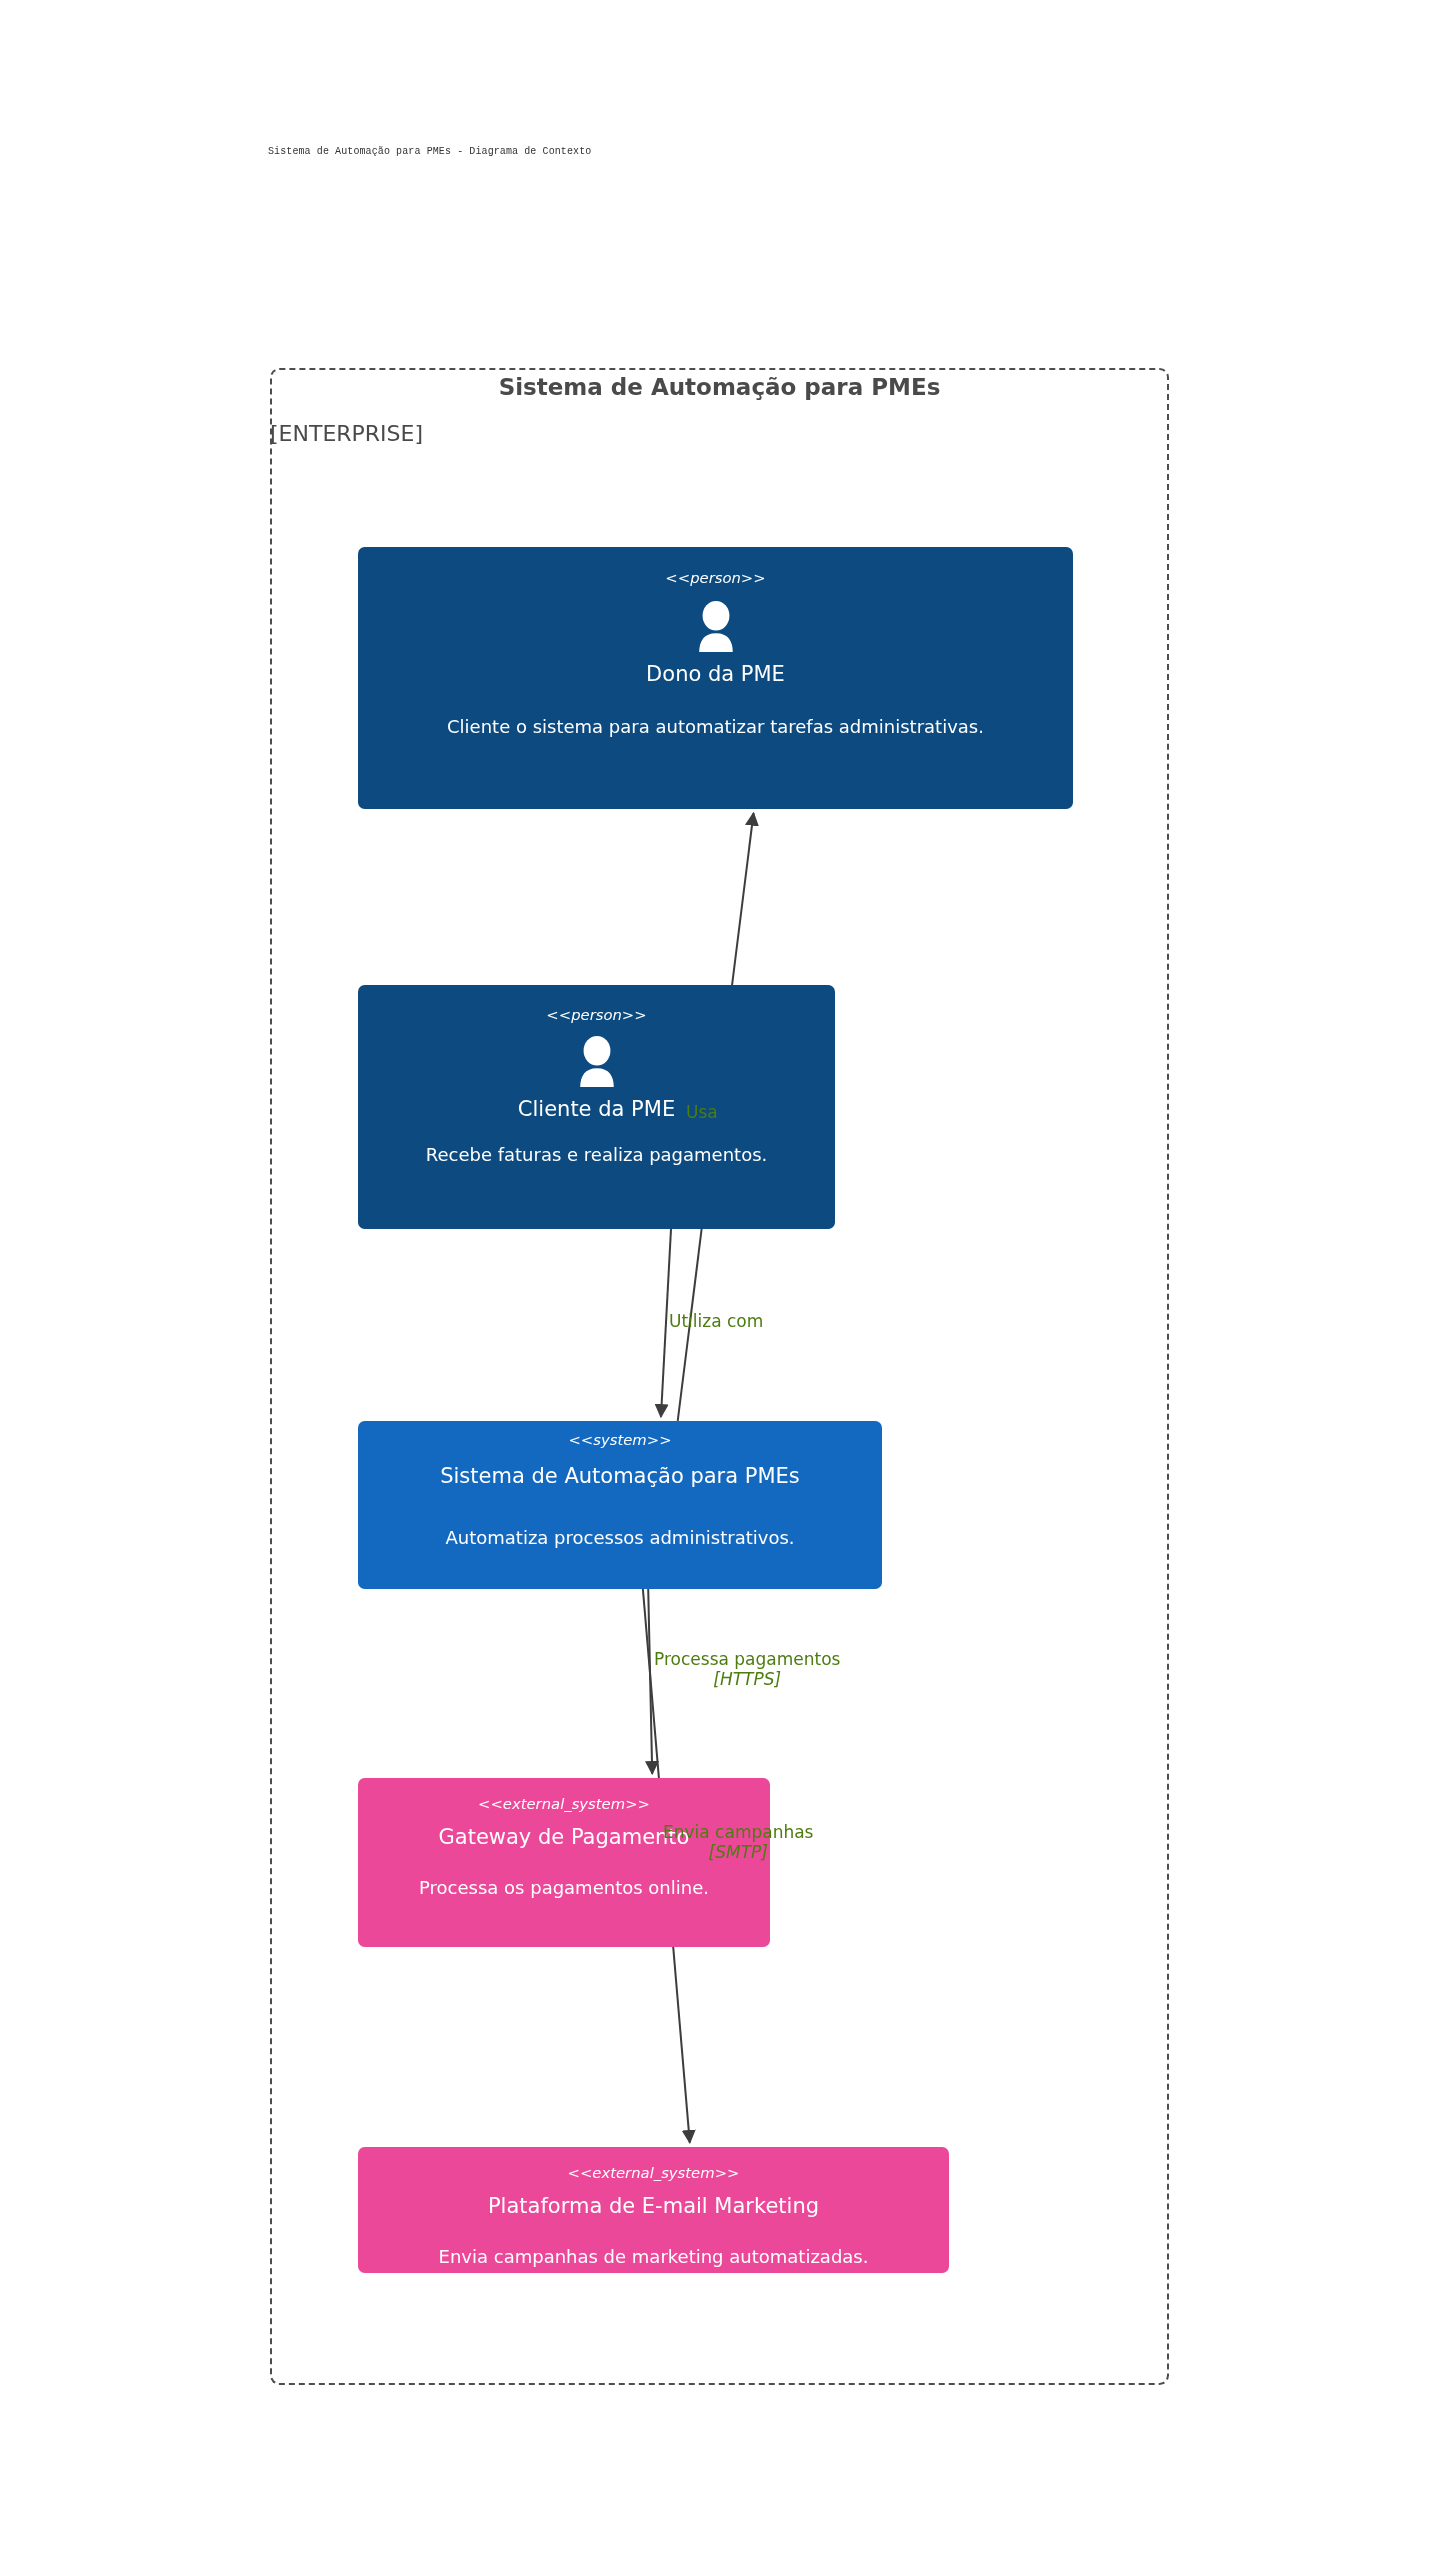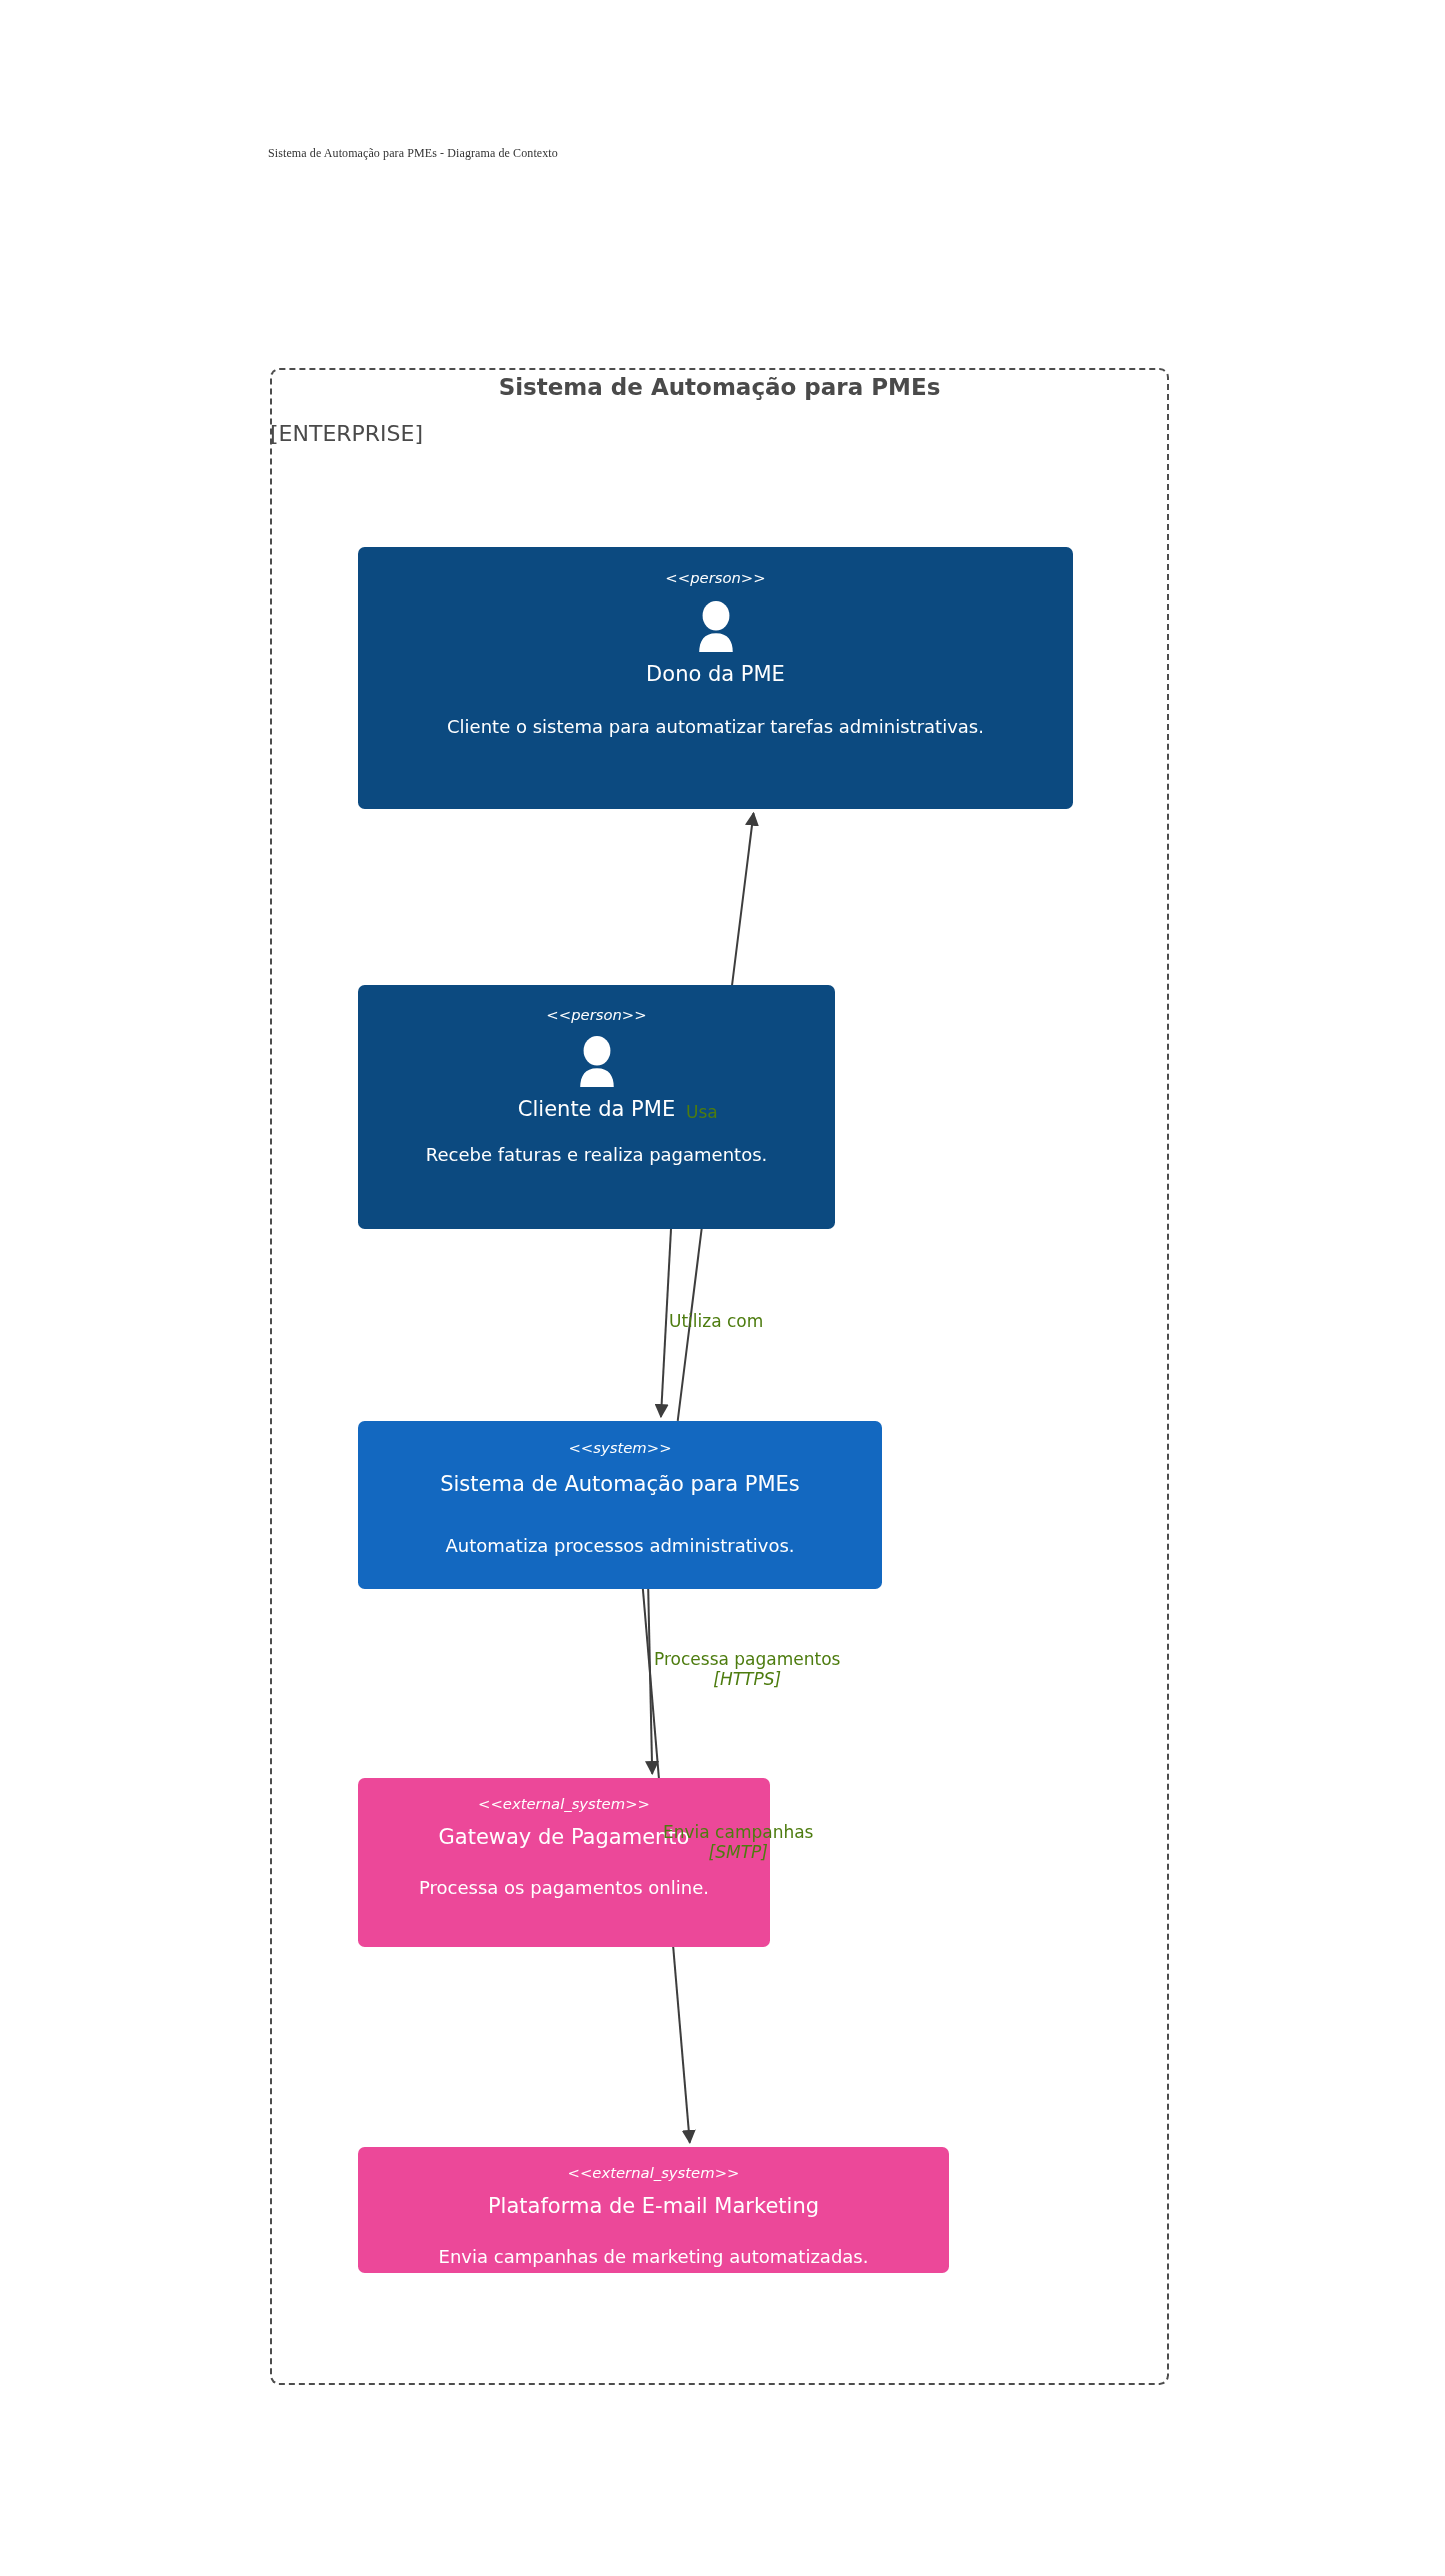--- a/index.html
+++ b/index.html
@@ -1,22 +1,22 @@
 <!DOCTYPE html>
 <html style="font-size:10.7px"><head>
 <meta charset="utf-8">
 <style>
   html,body{margin:0;padding:0;background:#ffffff;}
   body{width:1446px;height:2576px;position:relative;overflow:hidden;
        font-family:"DejaVu Sans","Liberation Sans",sans-serif;}
 
   #page-title{
     position:absolute;left:268px;top:146px;
-    font-family:Liberation Serif, serif;
-    font-size:12px;color:#333333;letter-spacing:0.1px;white-space:nowrap;
+    font-family:Liberation Mono, monospace;
+    font-size:10px;color:#333333;letter-spacing:0.1px;white-space:nowrap;
   }
 
   
   #boundary{
     position:absolute;left:270px;top:368px;width:899px;height:2017px;
     border:2px dashed #4d4d4d;border-radius:9.4px;box-sizing:border-box;
     background:transparent;
   }
   #boundary-title{
     position:absolute;left:270px;top:374px;width:899px;
@@ -57,21 +57,21 @@
   #node-dono .name{margin-top:10.7px;}
   #node-dono .desc{margin-top:29.5px;}
 
   #node-cliente{left:358px;top:985px;width:477px;height:244px;}
   #node-cliente .stereo{margin-top:23px;}
   #node-cliente .glyph{margin-top:13.4px;}
   #node-cliente .name{margin-top:9.4px;}
   #node-cliente .desc{margin-top:23px;}
 
   #node-sistema{left:358px;top:1421px;width:524px;height:168px;}
-  #node-sistema .stereo{margin-top:20px;font-style:italic;}
+  #node-sistema .stereo{margin-top:12px;font-style:italic;}
   #node-sistema .name{margin-top:16px;}
   #node-sistema .desc{margin-top:39px;}
 
   #node-gateway{left:358px;top:1778px;width:412px;height:169px;}
   #node-gateway .stereo{margin-top:19px;}
   #node-gateway .name{margin-top:13.4px;}
   #node-gateway .desc{margin-top:28px;}
 
   #node-email{left:358px;top:2147px;width:591px;height:126px;}
   #node-email .stereo{margin-top:19px;}

